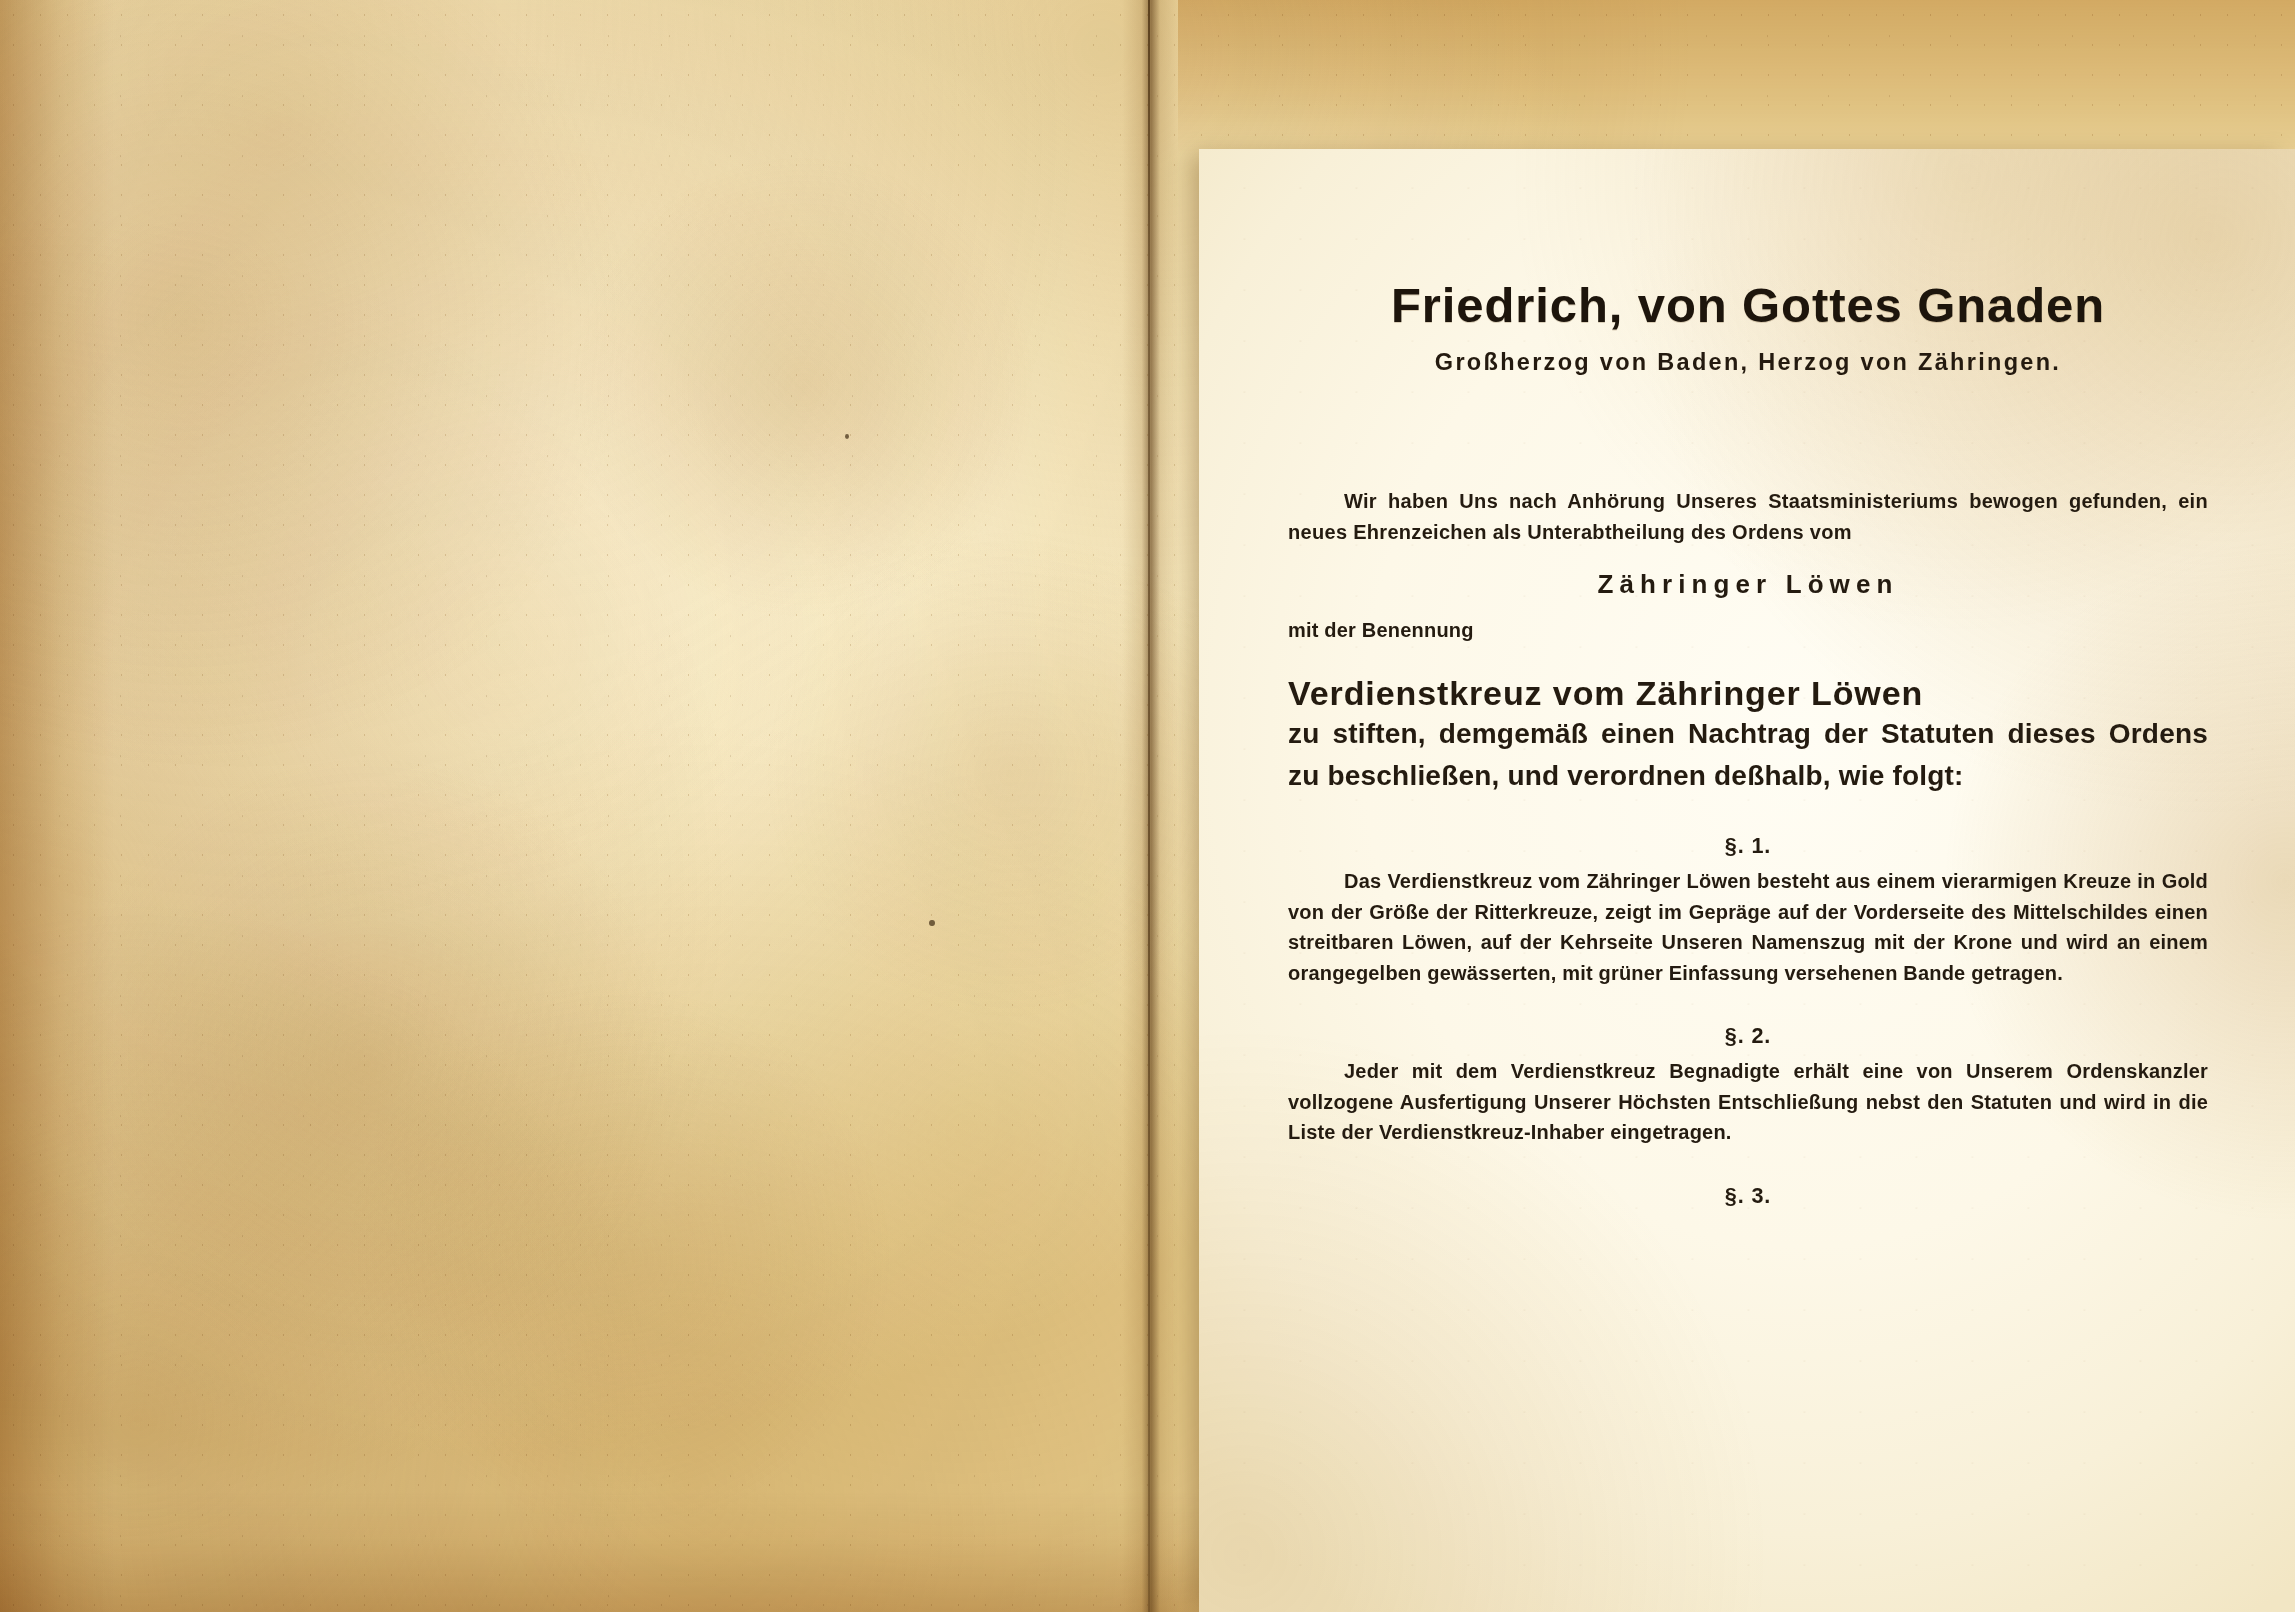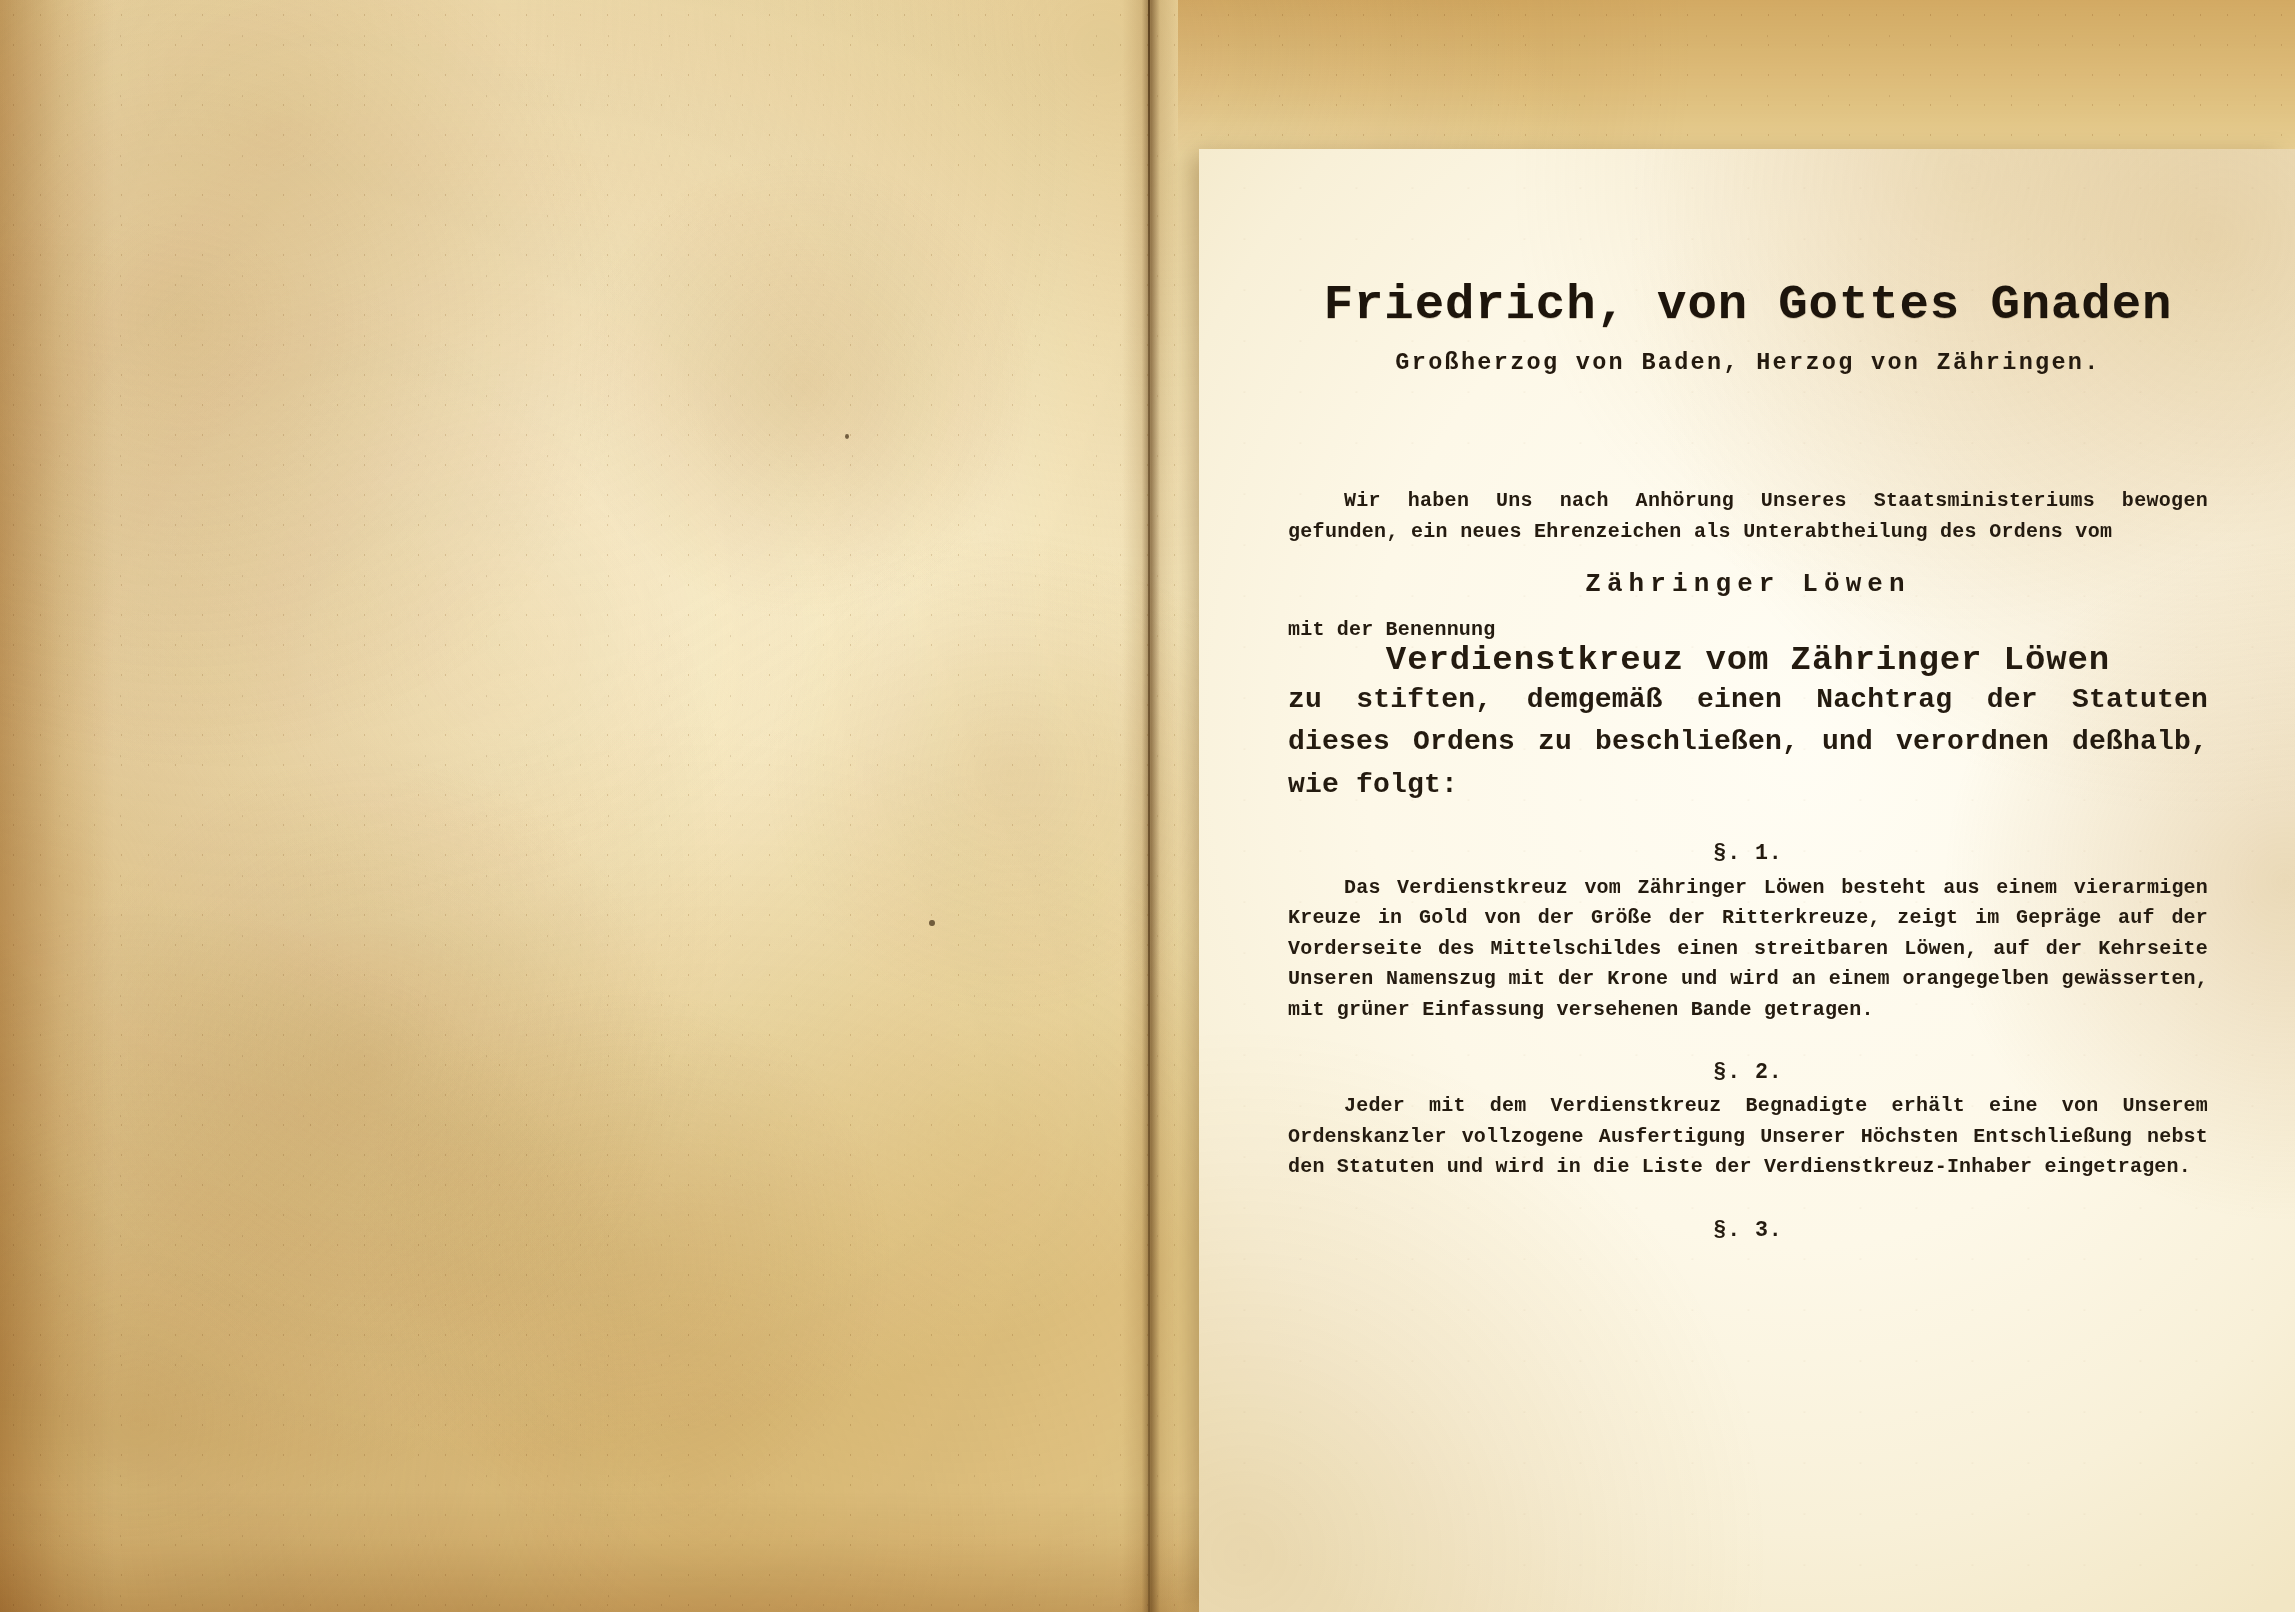--- a/index.html
+++ b/index.html
@@ -138,21 +138,21 @@
 
   
   .content {
     position: absolute;
     left: 89px;
     top: 131px;
     width: 920px;
     color: #241b10;
   }
   .fraktur {
-    font-family: Liberation Mono, monospace;
+    font-family: Liberation Sans, sans-serif;
     font-weight: 700;
     letter-spacing: 0.2px;
   }
   .title {
     text-align: center;
     font-size: 49px;
     line-height: 1.05;
     letter-spacing: 0.9px;
     color: #1d150c;
     text-shadow: 0 0.5px 0 rgba(120,90,50,0.25);
@@ -180,24 +180,23 @@
     font-size: 26px;
     letter-spacing: 6.1px;
     margin-top: 21.6px;
   }
   .with-name {
     font-size: 20px;
     margin-top: 19px;
     letter-spacing: 0.2px;
   }
   .cross-name {
-    text-align: center;
     font-size: 34px;
     letter-spacing: 0.9px;
-    margin-top: 0;
+    margin-top: 32px;
   }
   .after-name {
     font-size: 28px;
     line-height: 1.52;
     text-align: justify;
     letter-spacing: 0.2px;
   }
   .para-head {
     text-align: center;
     font-size: 21.6px;

